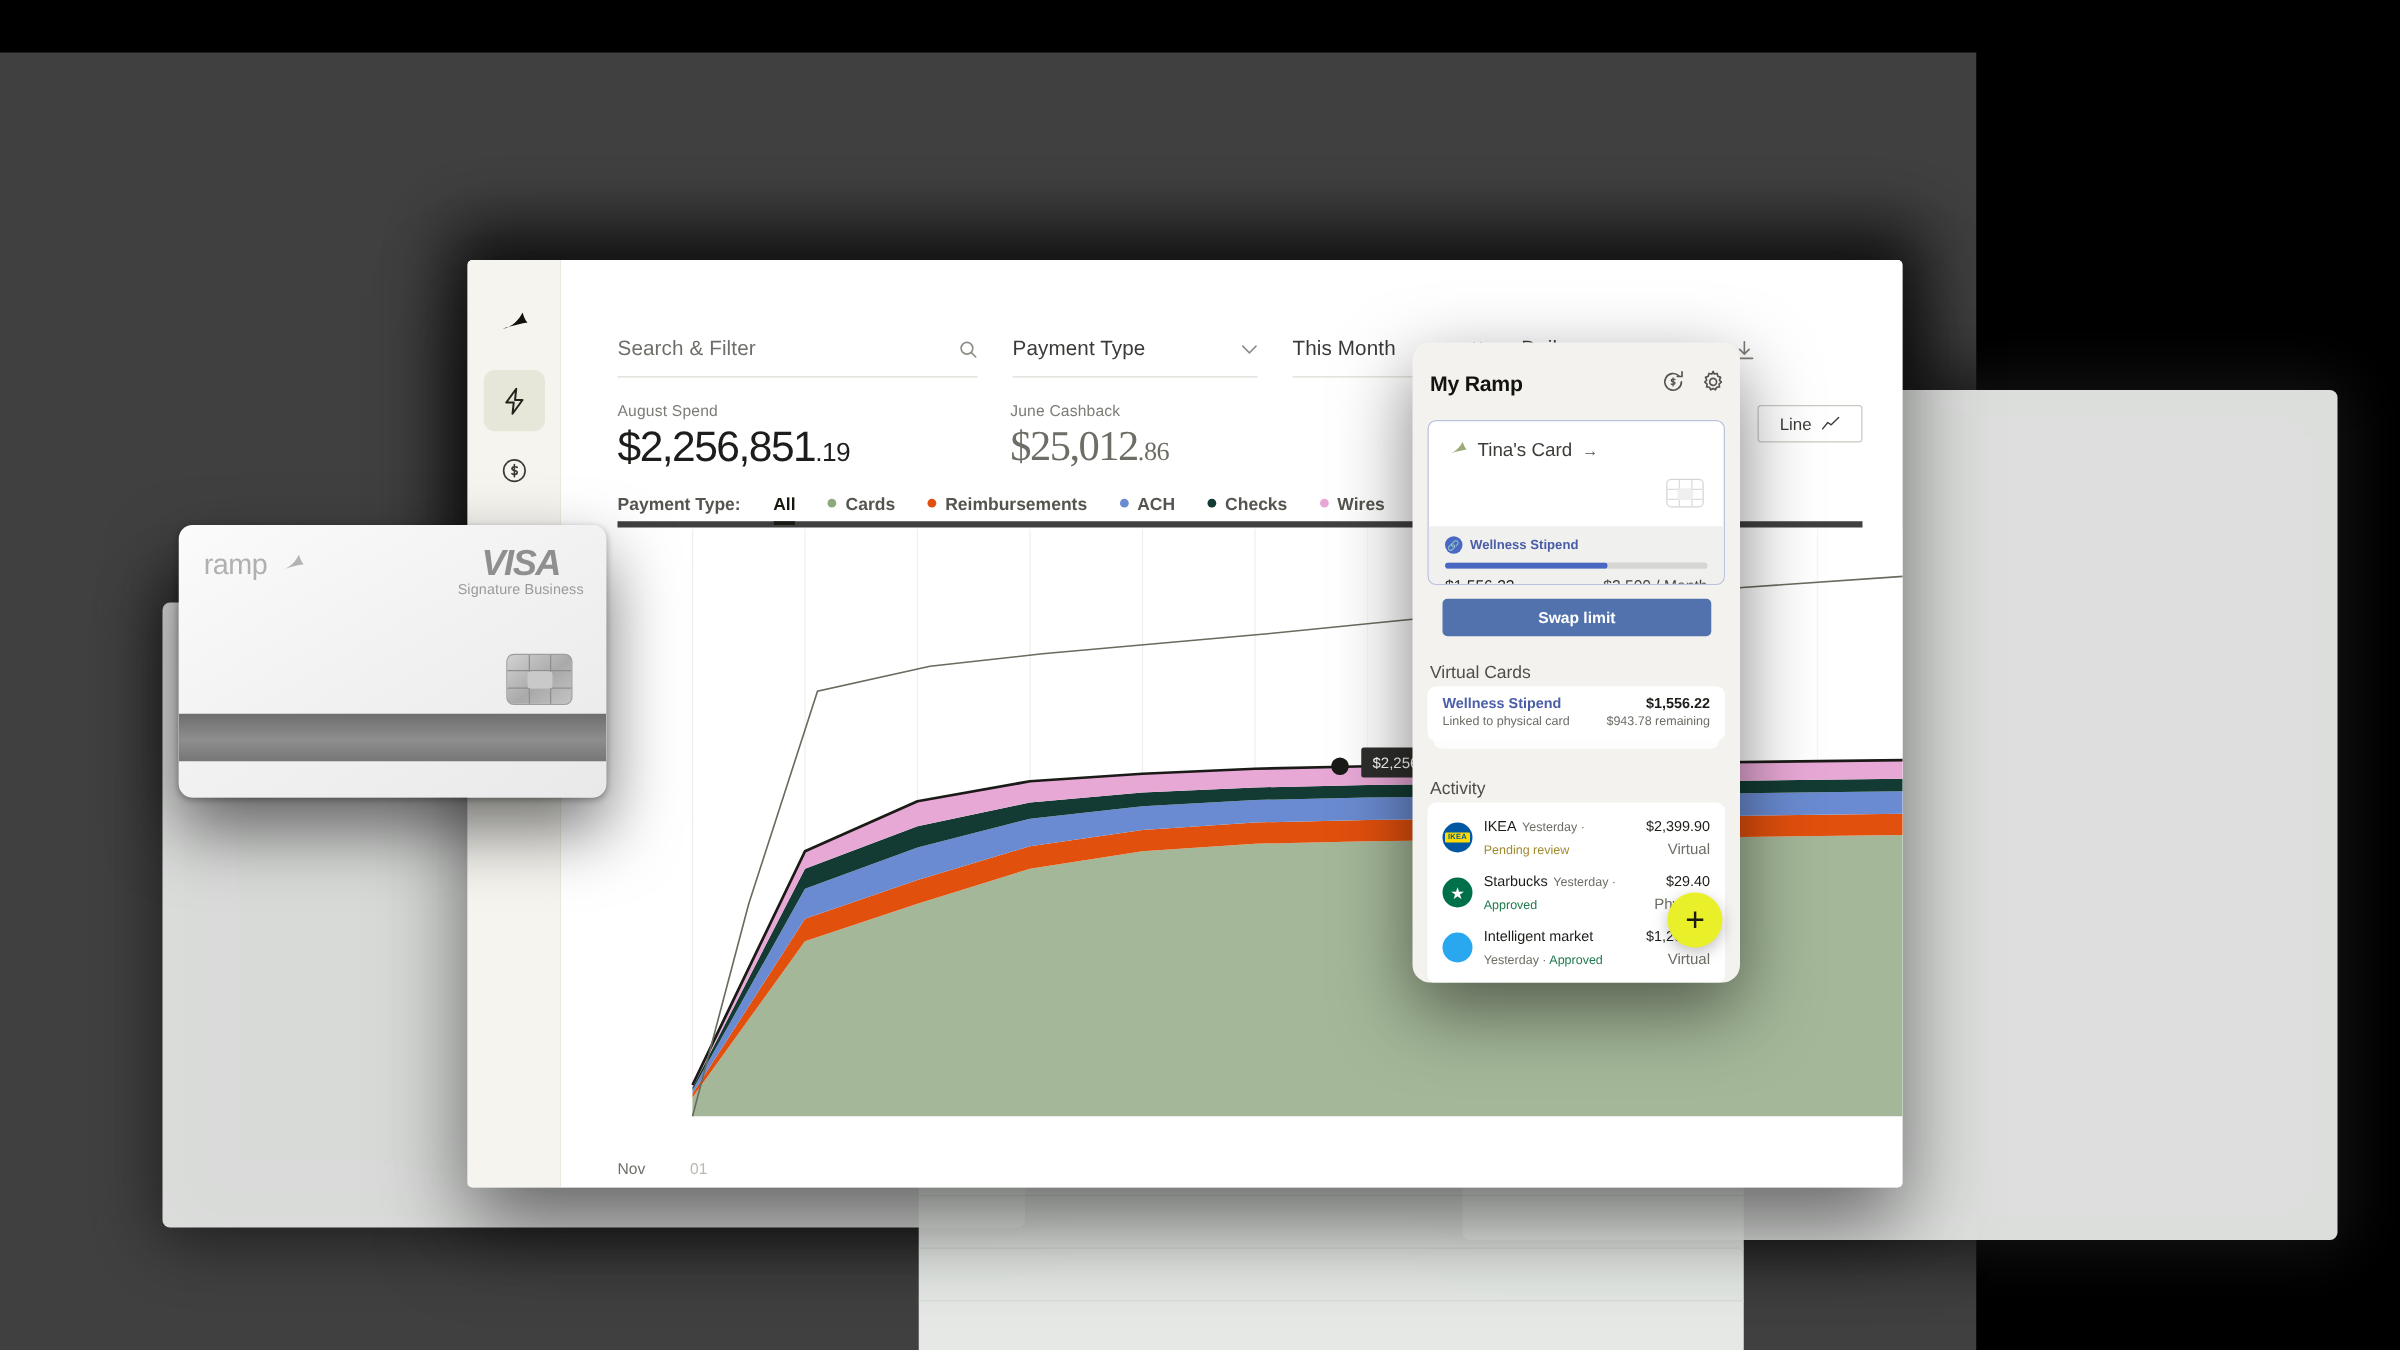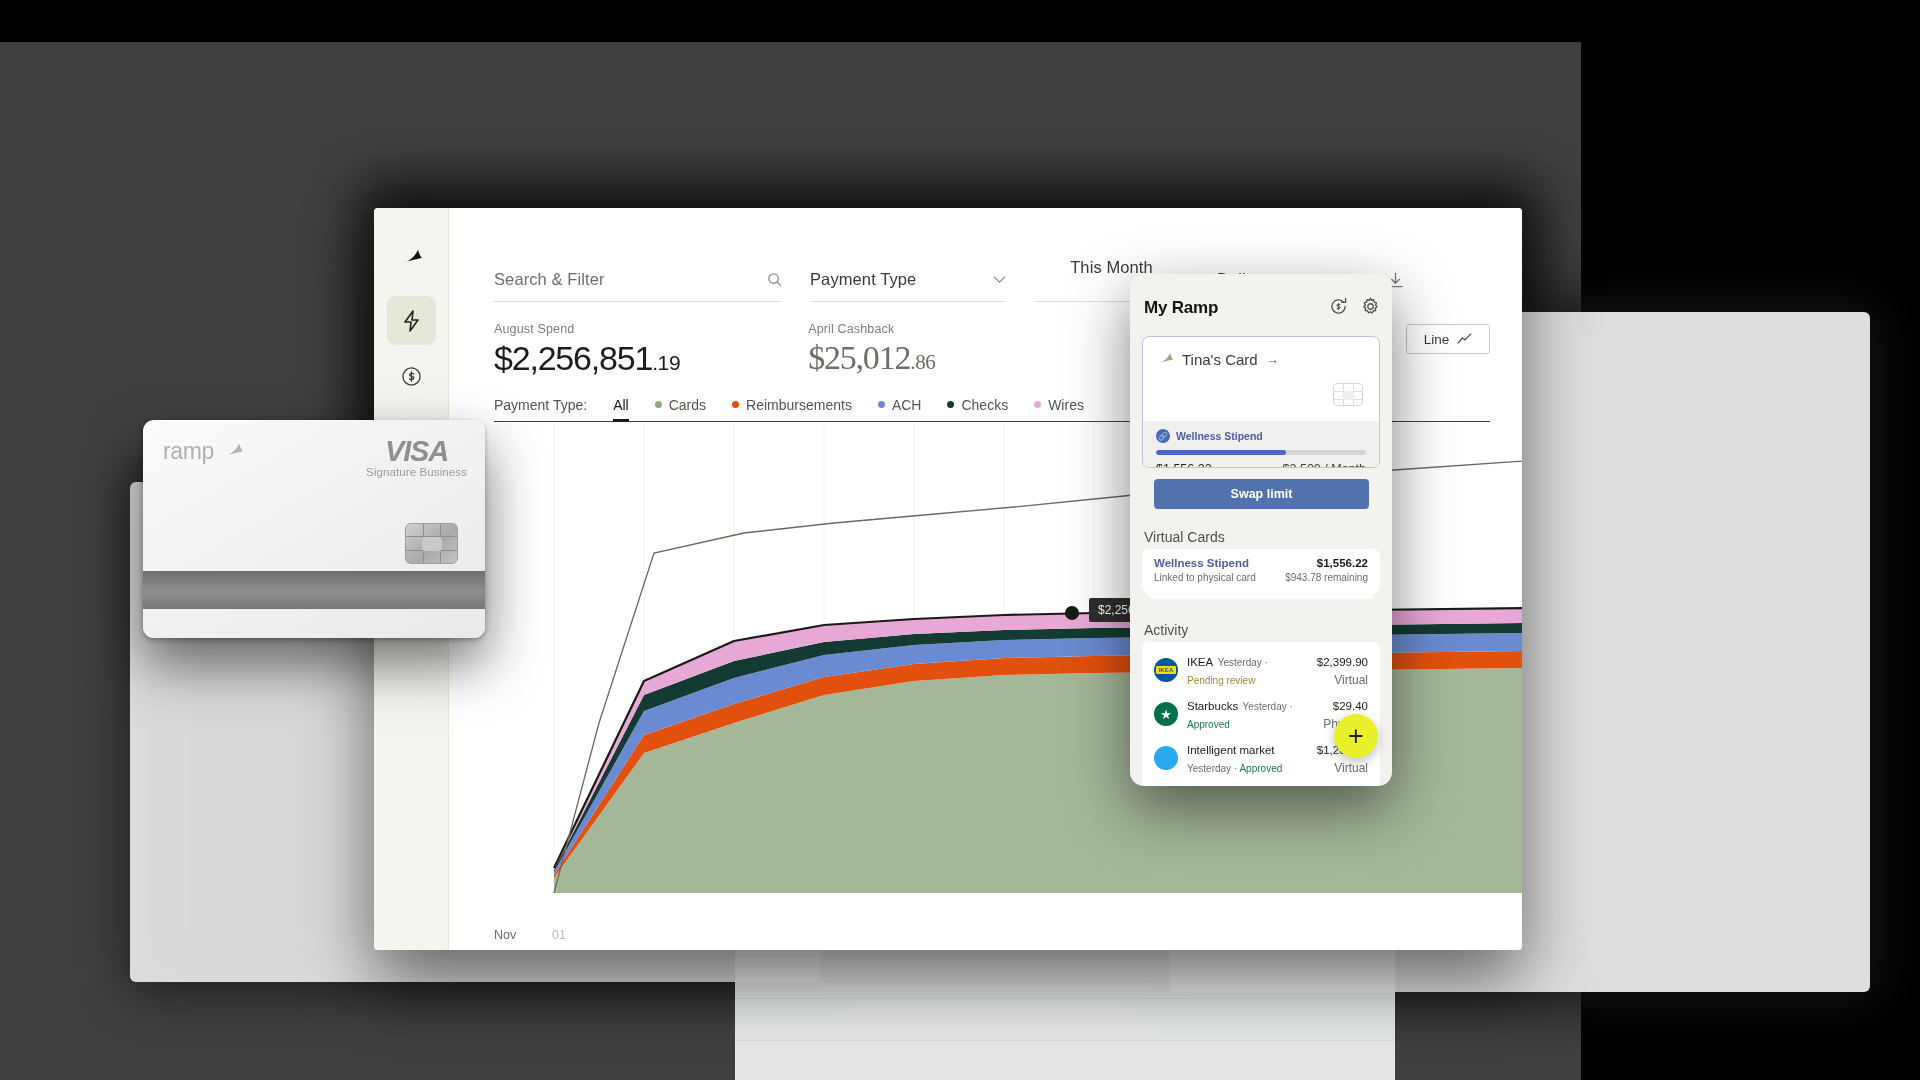--- a/index.html
+++ b/index.html
@@ -44,42 +44,42 @@
   .content { position:absolute; left:75px; top:0; right:0; bottom:0; background:#fff; }
 
   
   .filterbar { position:absolute; left:45px; top:48px; right:32px; height:46px; display:flex; align-items:flex-end; }
   .fld { position:relative; height:44px; display:flex; align-items:center; border-bottom:1px solid #dddbd4; }
   .fld .txt { font-size:16.5px; color:#6f6f6a; letter-spacing:.1px; }
   .fld .txt.dark { color:#3a3a38; }
   .fld .ic { margin-left:auto; color:#8d8d88; display:flex; align-items:center; }
   .f-search { width:288px; }
   .f-type   { width:196px; margin-left:28px; }
-  .f-month  { width:155px; margin-left:28px;flex-direction:column; }
+  .f-month  { width:155px; margin-left:28px; }
   .f-daily  { width:140px; margin-left:28px; }
   .dl-btn { margin-left:30px; height:44px; display:flex; align-items:center; color:#7c7c77; cursor:pointer; }
 
   
   .stats { position:absolute; left:45px; top:114px; display:flex; }
   .stat-label { font-size:12.5px; color:#7d7d76; letter-spacing:.15px; margin-bottom:3px; }
   .stat-val { font-size:34px; color:#1d1d1b; letter-spacing:-1.2px; font-weight:400; }
   .stat-val .cents { font-size:21px; letter-spacing:-.4px; }
   .stat.cash .stat-val { color:#6e6e66;font-family:Liberation Serif, serif; }
   .stat.cash { margin-left:128px; }
 
   .chart-toggle {
     position:absolute; right:32px; top:116px; width:84px; height:30px;
     border:1px solid #c9c9c2; border-radius:3px; background:#fff;
     display:flex; align-items:center; justify-content:center; gap:8px;
     font-size:13.5px; color:#3b3b38; cursor:pointer;
   }
 
   
   .legendrow { position:absolute; left:45px; top:180px; right:32px; height:34px;
-               display:flex; align-items:center; border-bottom:1px solid #404040; }
+               display:flex; align-items:center; border-bottom:5px solid #404040;font-weight:bold; }
   .lg-title { font-size:14px; color:#55554f; margin-right:26px; }
   .lg { display:flex; align-items:center; font-size:14px; color:#55554f; margin-right:26px; cursor:pointer; position:relative; }
   .lg .dot { width:7px; height:7px; border-radius:50%; margin-right:7px; }
   .lg.sel { color:#17170f; }
   .lg.sel:after { content:""; position:absolute; left:0; right:0; bottom:-9px; height:2.5px; background:#1a1a14; }
 
   
   .chartwrap { position:absolute; left:45px; top:215px; right:0; bottom:0; }
   .chartwrap svg { display:block; }
   .xaxis { position:absolute; left:0; bottom:22px; font-size:12.5px; }
@@ -291,21 +291,21 @@
             </svg>
         </div>
       </div>
 
       <div class="stats">
         <div class="stat">
           <div class="stat-label">August Spend</div>
           <div class="stat-val"><span>$2,256,851</span><span class="cents">.19</span></div>
         </div>
         <div class="stat cash">
-          <div class="stat-label">April Cashback</div>
+          <div class="stat-label">June Cashback</div>
           <div class="stat-val"><span>$25,012</span><span class="cents">.86</span></div>
         </div>
       </div>
 
       <div class="chart-toggle">
         <span>Line</span>
         <span>
           <svg width="15" height="11" viewBox="0 0 16 12" fill="none" stroke="#3b3b38" stroke-width="1.2" stroke-linecap="round" stroke-linejoin="round">
               <path d="M1 11L5.5 5.5 8.5 7.5 15 1"></path>
             </svg>

